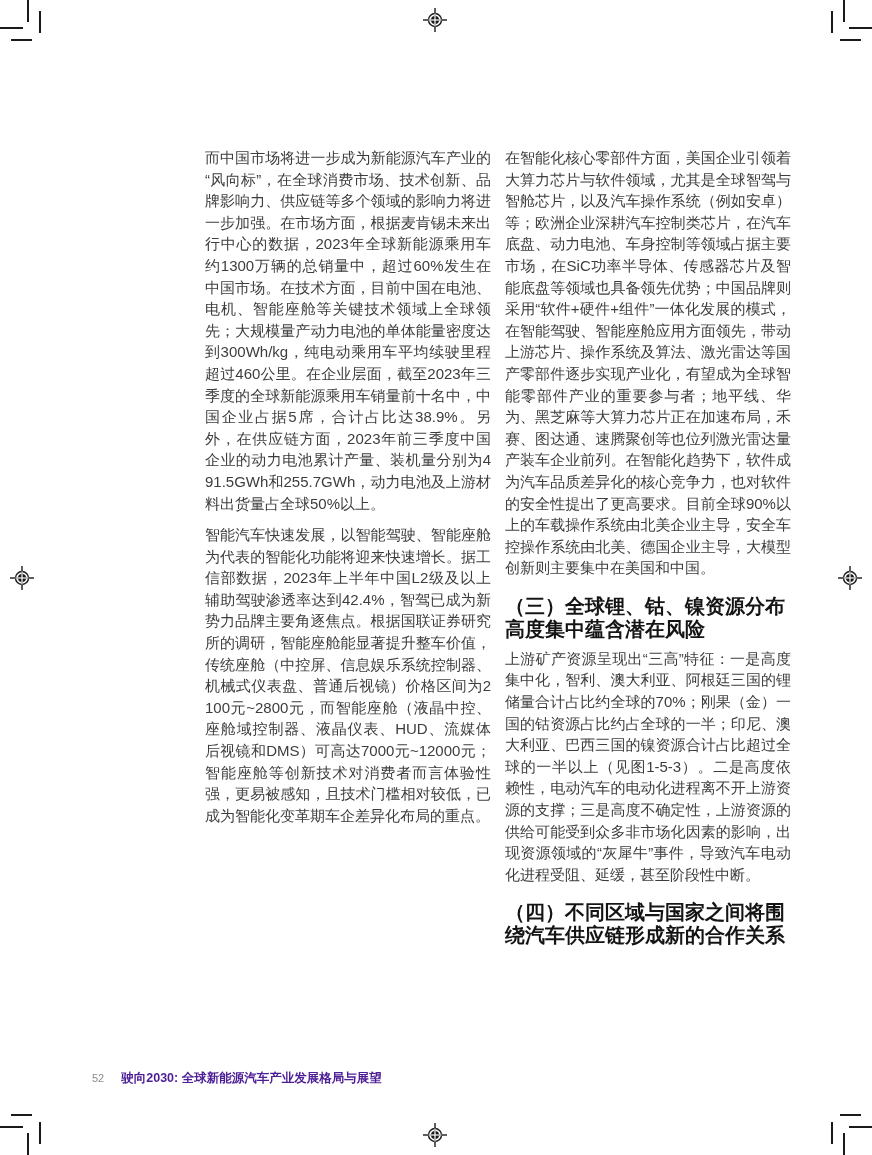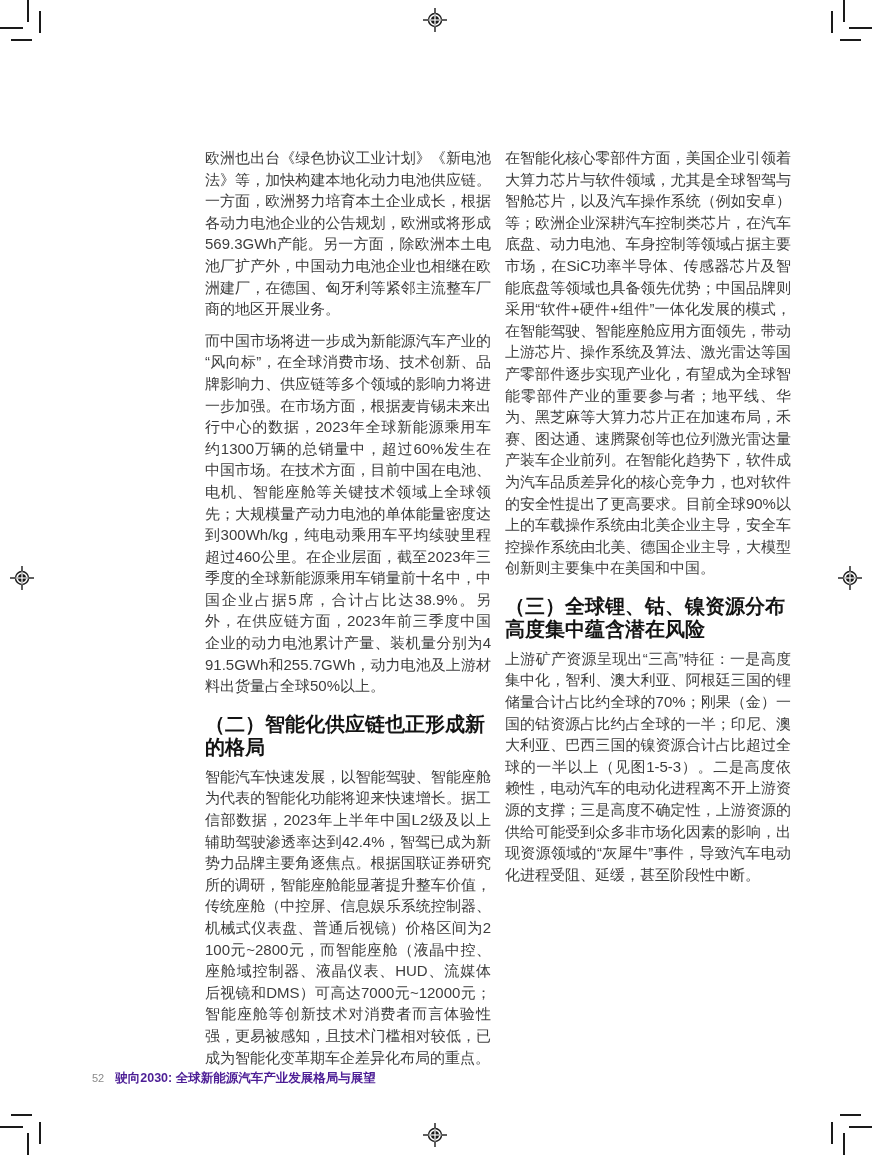--- a/index.html
+++ b/index.html
@@ -44,21 +44,21 @@
     word-break: break-all;
   }
   .col h3:first-child { margin-top: 0; }
 
   
   .footer {
     position: absolute;
     left: 92px; top: 1070px;
     display: flex;
     align-items: baseline;
-    gap: 11px;
+    gap: 17px;
   }
   .pagenum { font-size: 11px; color: #8a8a8a; }
   .booktitle { font-size: 12.5px; font-weight: bold; color: #4c1d95; }
 </style>
 </head>
 <body>
 
 <div class="page">
 
   <div class="regmark" style="left:423px; top:8px;">
@@ -117,29 +117,28 @@
   <div class="crop" style="left:0; top:1126px; width:23px; height:2px;"></div>
   <div class="crop" style="left:11px; top:1114px; width:21px; height:2px;"></div>
 
   <div class="crop" style="left:843px; top:1133px; width:2px; height:22px;"></div>
   <div class="crop" style="left:831px; top:1122px; width:2px; height:22px;"></div>
   <div class="crop" style="left:849px; top:1126px; width:23px; height:2px;"></div>
   <div class="crop" style="left:840px; top:1114px; width:21px; height:2px;"></div>
 
   <div class="content">
     <div class="col">
-      <p>欧洲也出台《绿色协议工业计划》《新电池法》等，加快构建本地化动力电池供应链。一方面，欧洲努力培育本土企业成长，根据各动力电池企业的公告规划，欧洲或将形成569.3GWh产能。另一方面，除欧洲本土电池厂扩产外，中国动力电池企业也相继在欧洲建厂，在德国、匈牙利等紧邻主流整车厂商的地区开展业务。</p>
       <p>而中国市场将进一步成为新能源汽车产业的“风向标”，在全球消费市场、技术创新、品牌影响力、供应链等多个领域的影响力将进一步加强。在市场方面，根据麦肯锡未来出行中心的数据，2023年全球新能源乘用车约1300万辆的总销量中，超过60%发生在中国市场。在技术方面，目前中国在电池、电机、智能座舱等关键技术领域上全球领先；大规模量产动力电池的单体能量密度达到300Wh/kg，纯电动乘用车平均续驶里程超过460公里。在企业层面，截至2023年三季度的全球新能源乘用车销量前十名中，中国企业占据5席，合计占比达38.9%。另外，在供应链方面，2023年前三季度中国企业的动力电池累计产量、装机量分别为491.5GWh和255.7GWh，动力电池及上游材料出货量占全球50%以上。</p>
-      <h3>（二）智能化供应链也正形成新的格局</h3>
       <p>智能汽车快速发展，以智能驾驶、智能座舱为代表的智能化功能将迎来快速增长。据工信部数据，2023年上半年中国L2级及以上辅助驾驶渗透率达到42.4%，智驾已成为新势力品牌主要角逐焦点。根据国联证券研究所的调研，智能座舱能显著提升整车价值，传统座舱（中控屏、信息娱乐系统控制器、机械式仪表盘、普通后视镜）价格区间为2100元~2800元，而智能座舱（液晶中控、座舱域控制器、液晶仪表、HUD、流媒体后视镜和DMS）可高达7000元~12000元；智能座舱等创新技术对消费者而言体验性强，更易被感知，且技术门槛相对较低，已成为智能化变革期车企差异化布局的重点。</p>
     </div>
     <div class="col">
       <p>在智能化核心零部件方面，美国企业引领着大算力芯片与软件领域，尤其是全球智驾与智舱芯片，以及汽车操作系统（例如安卓）等；欧洲企业深耕汽车控制类芯片，在汽车底盘、动力电池、车身控制等领域占据主要市场，在SiC功率半导体、传感器芯片及智能底盘等领域也具备领先优势；中国品牌则采用“软件+硬件+组件”一体化发展的模式，在智能驾驶、智能座舱应用方面领先，带动上游芯片、操作系统及算法、激光雷达等国产零部件逐步实现产业化，有望成为全球智能零部件产业的重要参与者；地平线、华为、黑芝麻等大算力芯片正在加速布局，禾赛、图达通、速腾聚创等也位列激光雷达量产装车企业前列。在智能化趋势下，软件成为汽车品质差异化的核心竞争力，也对软件的安全性提出了更高要求。目前全球90%以上的车载操作系统由北美企业主导，安全车控操作系统由北美、德国企业主导，大模型创新则主要集中在美国和中国。</p>
       <h3>（三）全球锂、钴、镍资源分布高度集中蕴含潜在风险</h3>
       <p>上游矿产资源呈现出“三高”特征：一是高度集中化，智利、澳大利亚、阿根廷三国的锂储量合计占比约全球的70%；刚果（金）一国的钴资源占比约占全球的一半；印尼、澳大利亚、巴西三国的镍资源合计占比超过全球的一半以上（见图1-5-3）。二是高度依赖性，电动汽车的电动化进程离不开上游资源的支撑；三是高度不确定性，上游资源的供给可能受到众多非市场化因素的影响，出现资源领域的“灰犀牛”事件，导致汽车电动化进程受阻、延缓，甚至阶段性中断。</p>
+      <h3>（四）不同区域与国家之间将围绕汽车供应链形成新的合作关系</h3>
     </div>
   </div>
 
   <div class="footer">
     <span class="pagenum">52</span>
     <span class="booktitle">驶向2030: 全球新能源汽车产业发展格局与展望</span>
   </div>
 
 </div>
 

